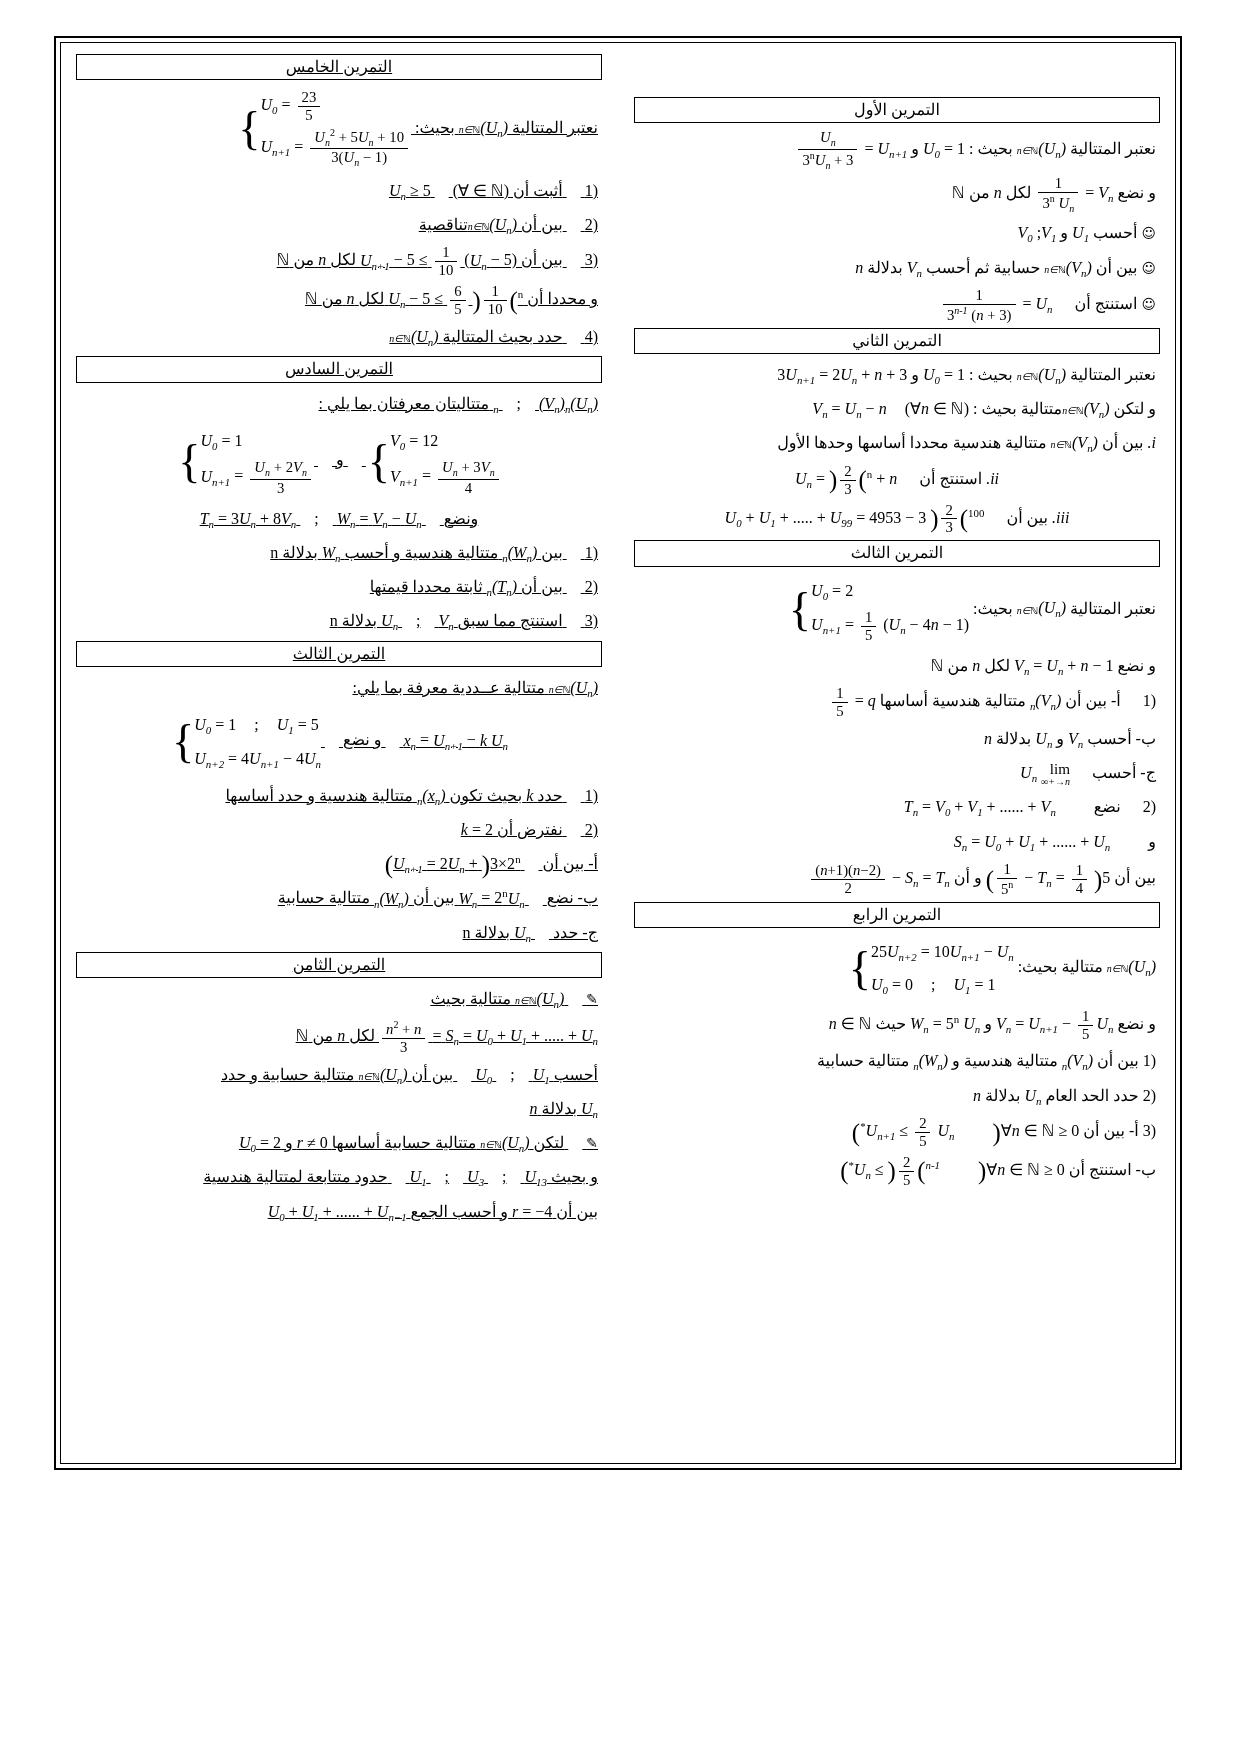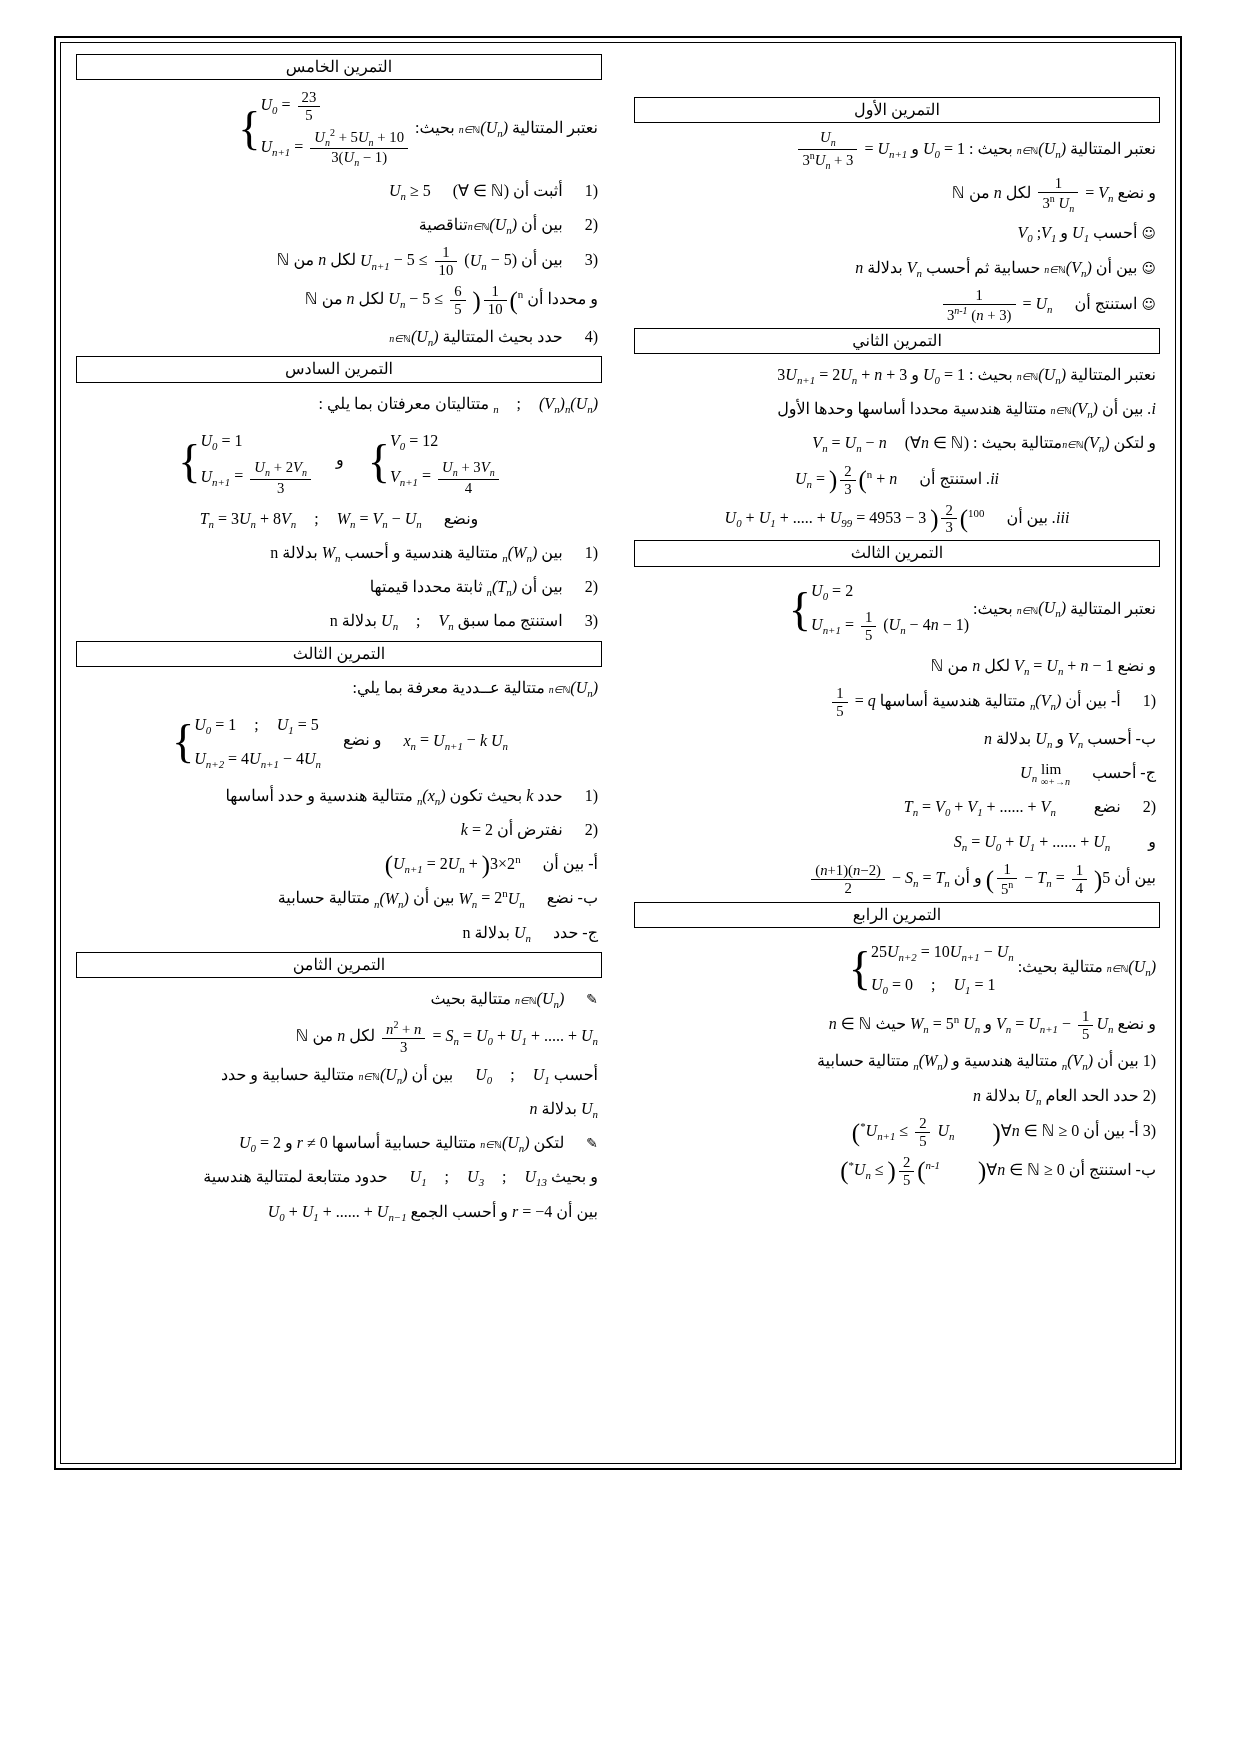--- a/index.html
+++ b/index.html
@@ -45,21 +45,21 @@
     height: 1422px;
     display: flex;
     flex-direction: row;
     box-sizing: border-box;
   }
   .col {
     box-sizing: border-box;
     padding: 8px 10px;
   }
   .col-right { width: 558px; margin-top: 43px; }
-  .col-left  { width: 558px; }
+  .col-left  { width: 558px; text-decoration: underline; }
 
   .ex-title {
     border: 1px solid #000;
     text-align: center;
     font-size: 16px;
     padding: 2px 0 3px 0;
     margin: 4px 6px 6px 6px;
     background: #fff;
     line-height: 1.2;
   }
@@ -124,21 +124,21 @@
     margin: 3px 0;
     text-align: left;
   }
   .smiley { font-family: "DejaVu Sans", sans-serif; font-size: 14px; }
   .pen { font-family: "DejaVu Sans", sans-serif; font-size: 14px; }
   .sp { display: inline-block; width: 14px; }
   .sp-lg { display: inline-block; width: 30px; }
   .lim {
     display: inline-block;
     vertical-align: middle;
-    text-align: left;
+    text-align: right;
     font-size: 0.95em;
     line-height: 1.05;
   }
   .lim .lsub { display: block; font-size: 0.66em; }
 </style>
 </head>
 <body>
 
 <div class="page">
   <div class="outer-frame">
@@ -198,30 +198,30 @@
       <div class="body-block">
         <span class="line">
           <span>نعتبر المتتالية</span>
           <span class="mi">(U<sub>n</sub>)</span><span style="font-size:.62em" class="mi">n∈<span class="bb">ℕ</span></span>
           <span>بحيث :</span>
           <span class="mi">U<sub>0</sub></span> <span class="mn">= 1</span>
           <span>و</span>
           <span class="mn">3</span><span class="mi">U<sub>n+1</sub></span> <span class="mn">= 2</span><span class="mi">U<sub>n</sub></span> <span class="mn">+</span> <span class="mi">n</span> <span class="mn">+ 3</span>
         </span>
         <span class="line">
-          <span class="mi">i.</span>
-          <span>بين أن</span>
-          <span class="mi">(V<sub>n</sub>)</span><span style="font-size:.62em" class="mi">n∈<span class="bb">ℕ</span></span>
-          <span>متتالية هندسية محددا أساسها وحدها الأول</span>
-        </span>
-        <span class="line">
           <span>و لتكن</span>
           <span class="mi">(V<sub>n</sub>)</span><span style="font-size:.62em" class="mi">n∈<span class="bb">ℕ</span></span><span>متتالية بحيث :</span>
           <span class="mi">V<sub>n</sub></span> <span class="mn">=</span> <span class="mi">U<sub>n</sub></span> <span class="mn">−</span> <span class="mi">n</span>
           <span class="sp"></span><span class="mn">(∀</span><span class="mi">n</span> <span class="mn">∈</span> <span class="bb">ℕ</span><span class="mn">)</span>
+        </span>
+        <span class="line">
+          <span class="mi">i.</span>
+          <span>بين أن</span>
+          <span class="mi">(V<sub>n</sub>)</span><span style="font-size:.62em" class="mi">n∈<span class="bb">ℕ</span></span>
+          <span>متتالية هندسية محددا أساسها وحدها الأول</span>
         </span>
         <span class="line center">
           <span class="mi">ii.</span>
           <span>استنتج أن</span>
           <span class="sp"></span>
           <span class="mi">U<sub>n</sub></span> <span class="mn">=</span>
           <span class="paren-big">(</span><span class="frac"><span class="num mn">2</span><span class="den mn">3</span></span><span class="paren-big">)</span><sup class="n">n</sup>
           <span class="mn">+</span> <span class="mi">n</span>
         </span>
         <span class="line center">

